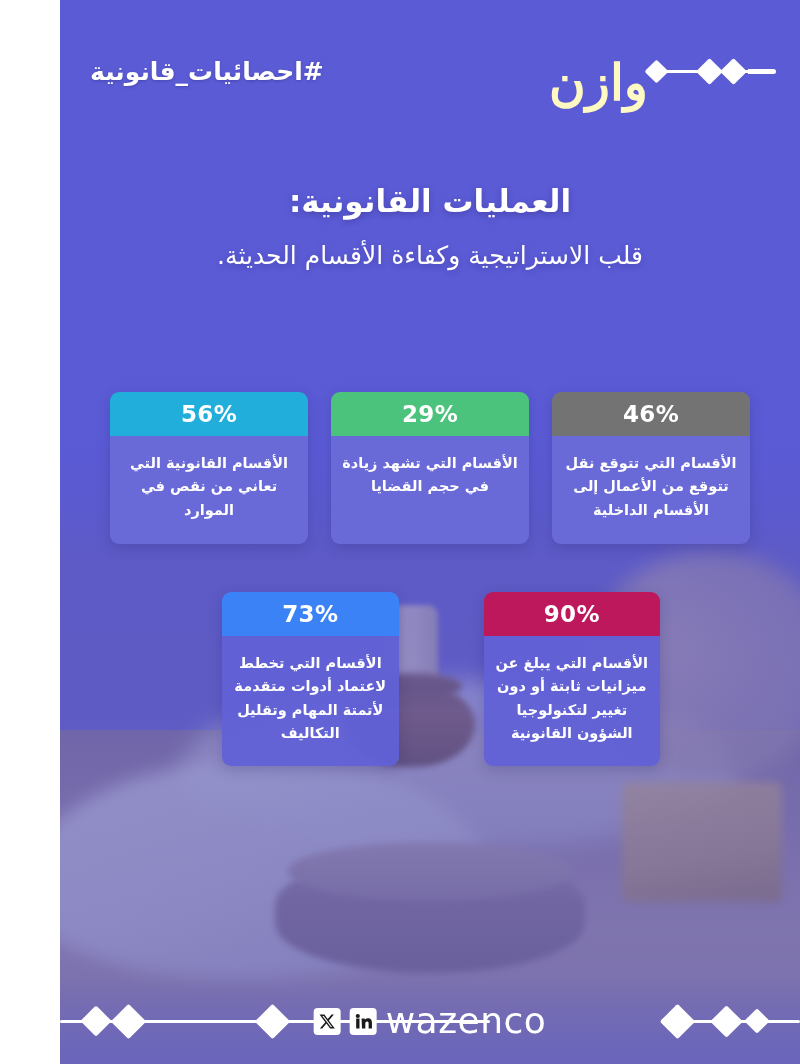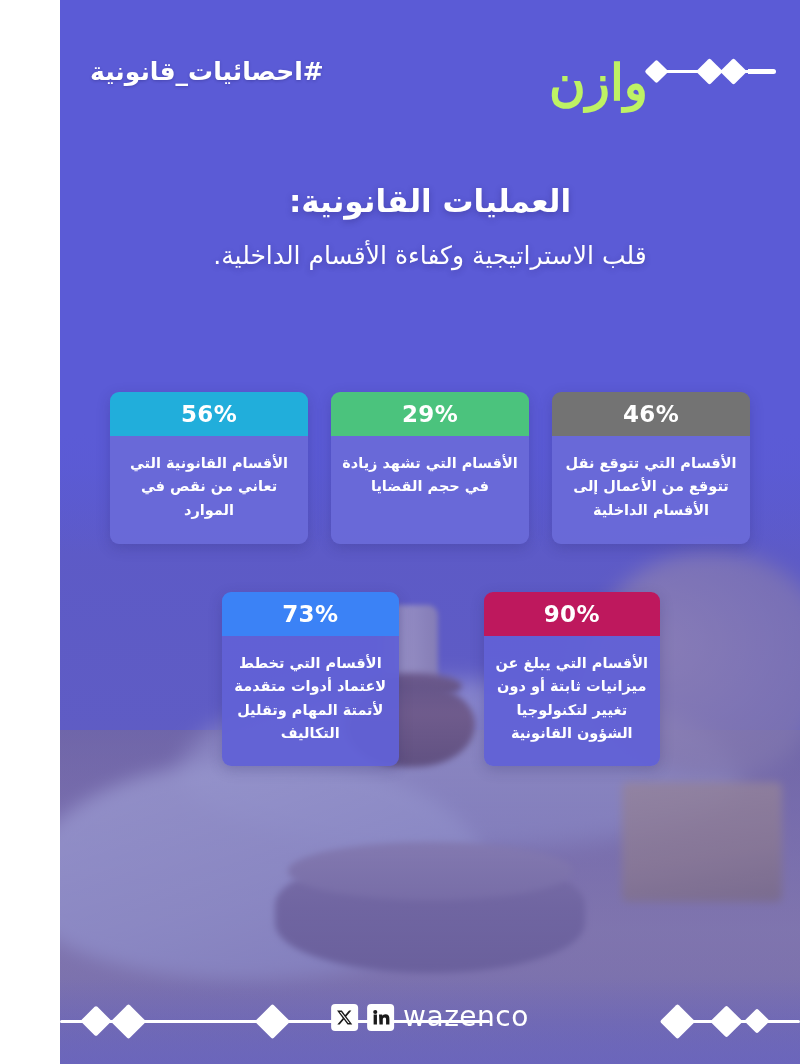--- a/index.html
+++ b/index.html
@@ -124,21 +124,21 @@
     letter-spacing:.2px;
     direction:rtl;
     text-shadow:0 1px 3px rgba(30,25,90,.30);
   }
   .brand-logo{
     position:absolute; right:22px; top:30px;
     display:flex; align-items:center; gap:0;
     height:72px;
   }
   .brand-word{
-    color:#bef264;
+    color:#fef9c3;
     font-size:50px;
     font-weight:700;
     font-family:"DejaVu Serif","Liberation Serif",serif;
     line-height:1;
     letter-spacing:-1px;
     transform:translateY(-4px);
     margin-top:42px;
   }
   .logo-flourish{
     position:relative;
@@ -287,21 +287,21 @@
   .sicon{
     width:27px; height:27px;
     border-radius:4px;
     display:flex; align-items:center; justify-content:center;
   }
   .sicon-x{ background:#ffffff; }
   .sicon-in{ background:#ffffff; }
   .sicon svg{ display:block; }
   .wazenco{
     color:#ffffff;
-    font-size:28px;
+    font-size:36px;
     font-weight:400;
     letter-spacing:.5px;
     line-height:1;
     font-family:"DejaVu Sans","Liberation Sans",sans-serif;
   }
 </style>
 </head>
 <body>
 
 <div class="poster">
@@ -331,21 +331,21 @@
         <span class="dia d2"></span>
         <span class="dia d3"></span>
         <span class="tail"></span>
       </div>
       <div class="brand-word">وازن</div>
     </div>
   </div>
 
   <div class="titles">
     <div class="title-main">العمليات القانونية:</div>
-    <div class="title-sub">قلب الاستراتيجية وكفاءة الأقسام الداخلية.</div>
+    <div class="title-sub">قلب الاستراتيجية وكفاءة الأقسام الحديثة.</div>
   </div>
 
   <div class="cards-top">
 
     <div class="stat-card">
       <div class="stat-head" style="background-color: #737373;">46%</div>
       <div class="stat-body">الأقسام التي تتوقع نقل تتوقع من الأعمال إلى الأقسام الداخلية</div>
     </div>
 
     <div class="stat-card">

